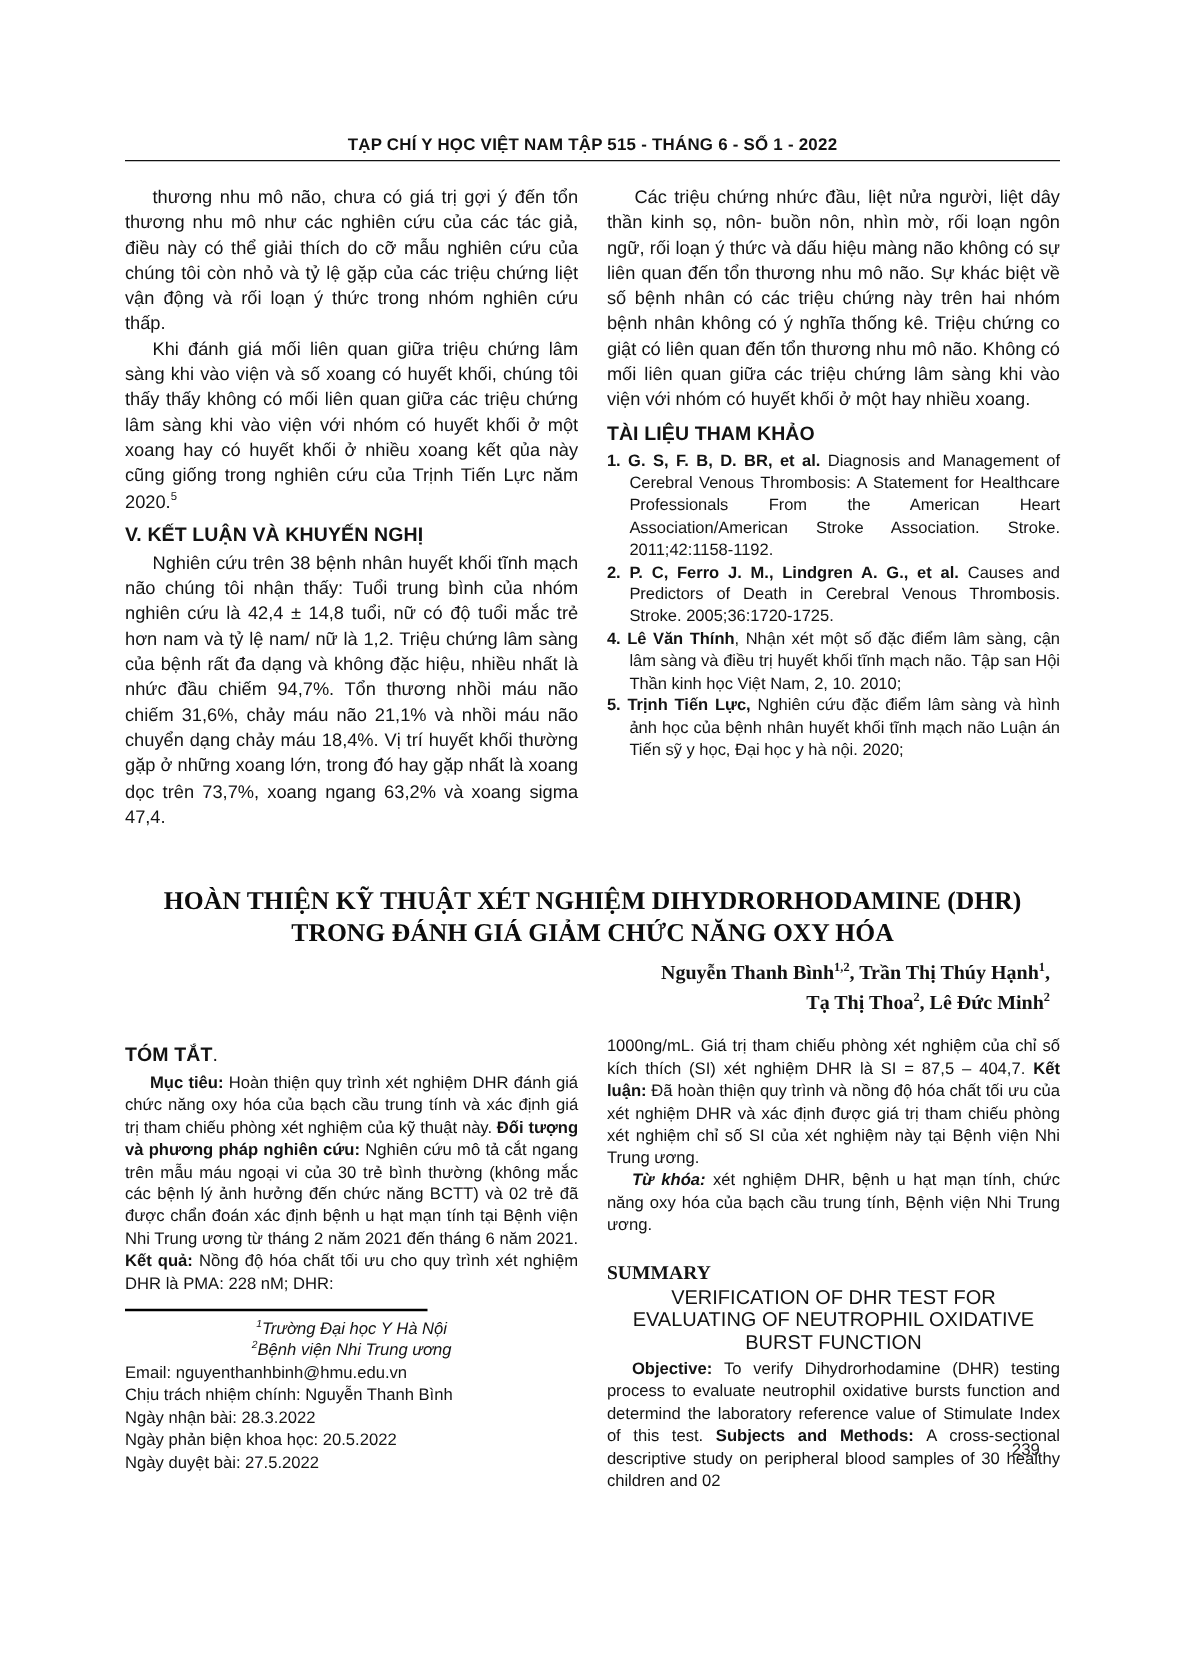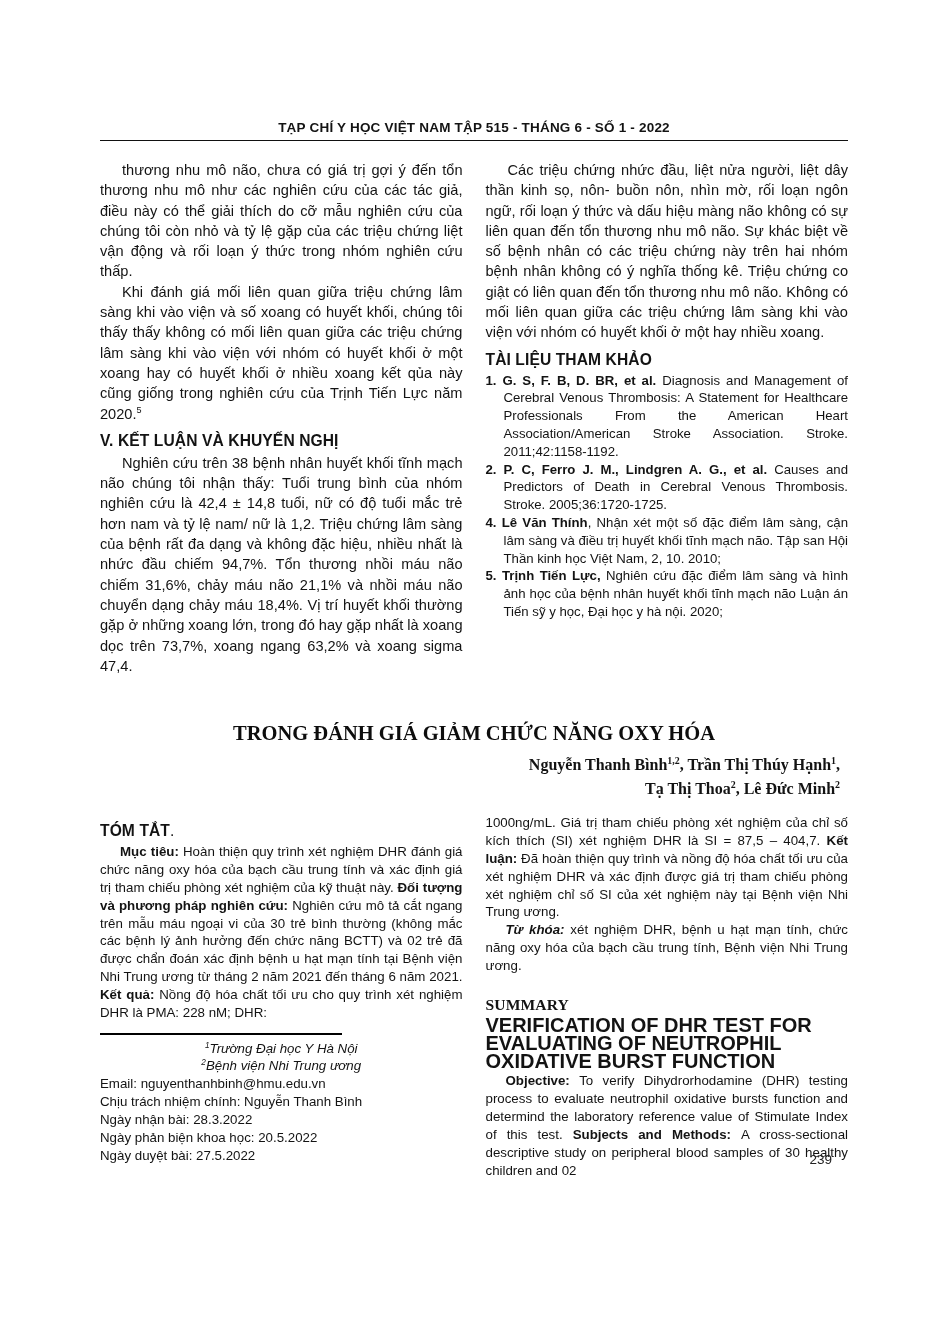--- a/index.html
+++ b/index.html
@@ -1,18 +1,18 @@
 <!DOCTYPE html>
 <html><head>
 <meta charset="utf-8">
 <style>
   html,body{margin:0;padding:0;background:#ffffff;}
   .page{position:relative;width:942px;height:1333px;background:#fff;color:#131313;
         font-family:"Liberation Sans","DejaVu Sans",sans-serif;overflow:hidden;}
-  .content{position:absolute;left:100px;top:12px;width:748px;}
+  .content{position:absolute;left:100px;top:0;width:748px;}
   .header{margin-top:108px;text-align:center;font-weight:bold;font-size:13.5px;
           letter-spacing:.2px;padding-bottom:5px;border-bottom:1.6px solid #111;}
   .cols{display:flex;gap:23px;}
   .col{width:368px;}
   .cols1{margin-top:19px;}
   .body{font-size:14.6px;line-height:20.3px;text-align:justify;margin:0;}
   .indent{text-indent:22px;}
   .sect{font-size:15.6px;font-weight:bold;margin:8px 0 3px 0;letter-spacing:.1px;}
   .sect .dot{font-weight:normal;}
   sup{font-size:.62em;line-height:0;}
@@ -25,21 +25,21 @@
   .authors{margin-top:7px;padding-right:8px;text-align:right;
            font-family:"Liberation Serif","DejaVu Serif",serif;
            font-weight:bold;font-size:16px;line-height:24px;}
   .cols2{margin-top:13px;}
   .abstract{font-size:13.3px;line-height:17.85px;text-align:justify;margin:0;}
   p.abstract.indent{text-indent:20px;}
   .bi{font-style:italic;}
   .fn-rule{height:0;border:none;border-top:2.6px solid #000;width:242px;margin:11px 0 5px 0;}
   .footnotes{font-size:13.3px;line-height:17.9px;}
   .fn-italic{font-style:italic;text-align:center;}
-  .summary-title{text-align:left;font-size:20px;line-height:18.2px;margin:1px 0 2px 0;font-weight:bold;}
+  .summary-title{text-align:center;font-size:16px;line-height:18.2px;margin:1px 0 2px 0;}
   .sect.summary{margin:21px 0 2px 0;font-family:Liberation Serif, serif;}
   .page-num{position:absolute;top:1152px;right:110px;font-size:13.5px;color:#222;}
 </style>
 </head>
 <body>
 
 <div class="page">
   <div class="content">
 
     <div class="header">
@@ -59,20 +59,21 @@
         <div class="refs">
           <div class="ref"><b><span>1.</span> <span>G. S, F. B, D. BR, et al.</span></b><span> Diagnosis and Management of Cerebral Venous Thrombosis: A Statement for Healthcare Professionals From the American Heart Association/American Stroke Association. Stroke. 2011;42:1158-1192.</span></div>
           <div class="ref"><b><span>2.</span> <span>P. C, Ferro J. M., Lindgren A. G., et al.</span></b><span> Causes and Predictors of Death in Cerebral Venous Thrombosis. Stroke. 2005;36:1720-1725.</span></div>
           <div class="ref"><b><span>4.</span> <span>Lê Văn Thính</span></b><span>, Nhận xét một số đặc điểm lâm sàng, cận lâm sàng và điều trị huyết khối tĩnh mạch não. Tập san Hội Thần kinh học Việt Nam, 2, 10. 2010;</span></div>
           <div class="ref"><b><span>5.</span> <span>Trịnh Tiến Lực,</span></b><span> Nghiên cứu đặc điểm lâm sàng và hình ảnh học của bệnh nhân huyết khối tĩnh mạch não Luận án Tiến sỹ y học, Đại học y hà nội. 2020;</span></div>
         </div>
       </div>
     </div>
 
     <h1 class="art-title">
+      <span class="tline">HOÀN THIỆN KỸ THUẬT XÉT NGHIỆM DIHYDRORHODAMINE (DHR)</span>
       <span class="tline">TRONG ĐÁNH GIÁ GIẢM CHỨC NĂNG OXY HÓA</span>
     </h1>
 
     <div class="authors">
       <div><span>Nguyễn Thanh Bình</span><sup>1,2</sup><span>, </span><span>Trần Thị Thúy Hạnh</span><sup>1</sup><span>,</span></div>
       <div><span>Tạ Thị Thoa</span><sup>2</sup><span>, </span><span>Lê Đức Minh</span><sup>2</sup></div>
     </div>
 
     <div class="cols cols2">
       <div class="col">

